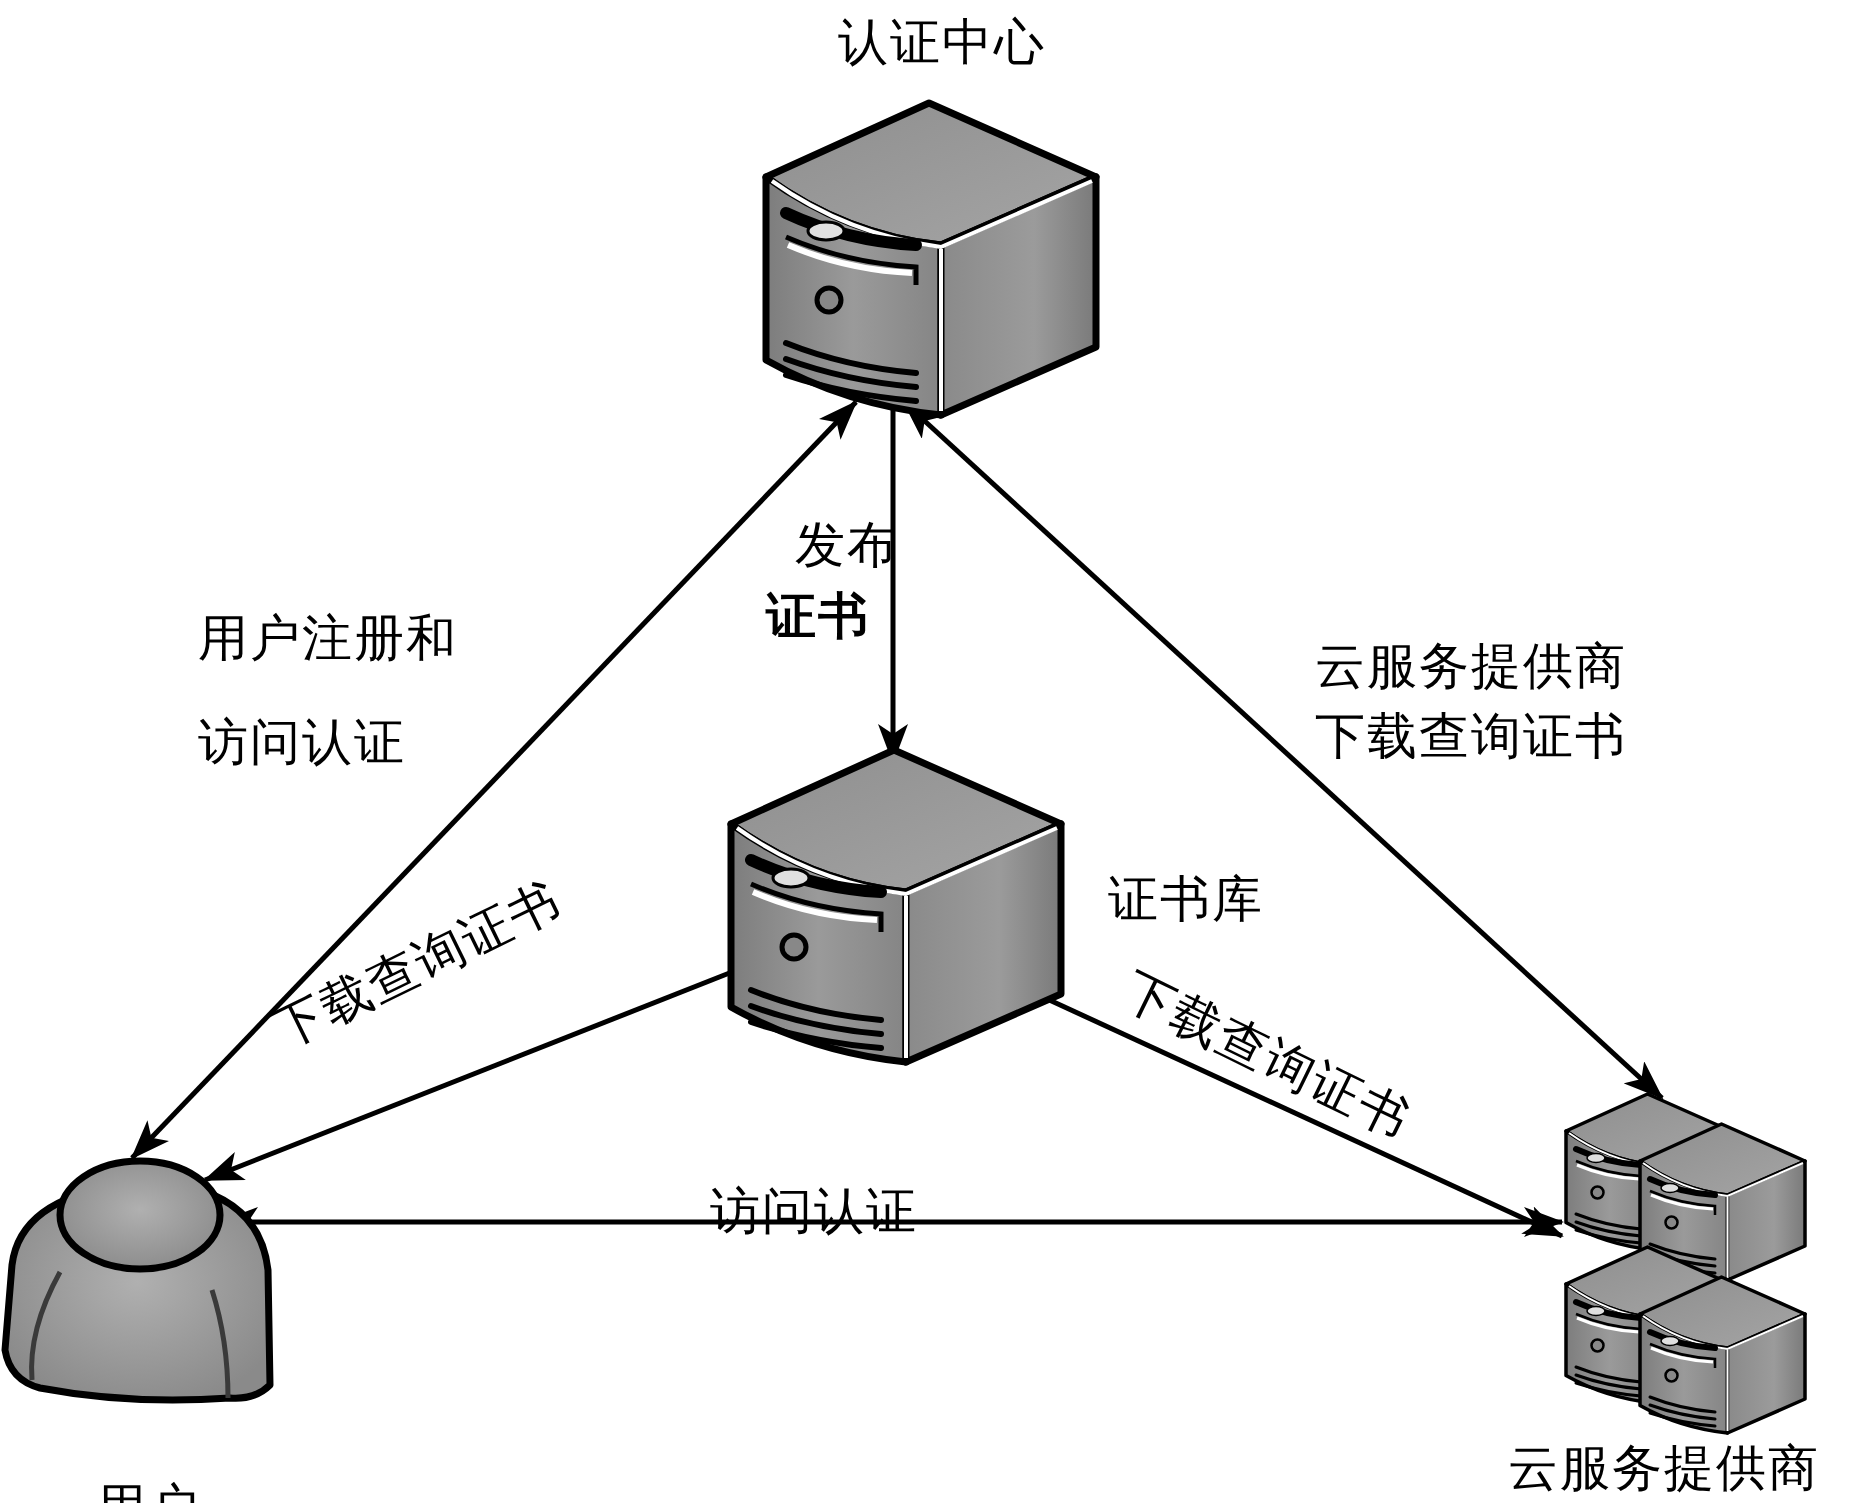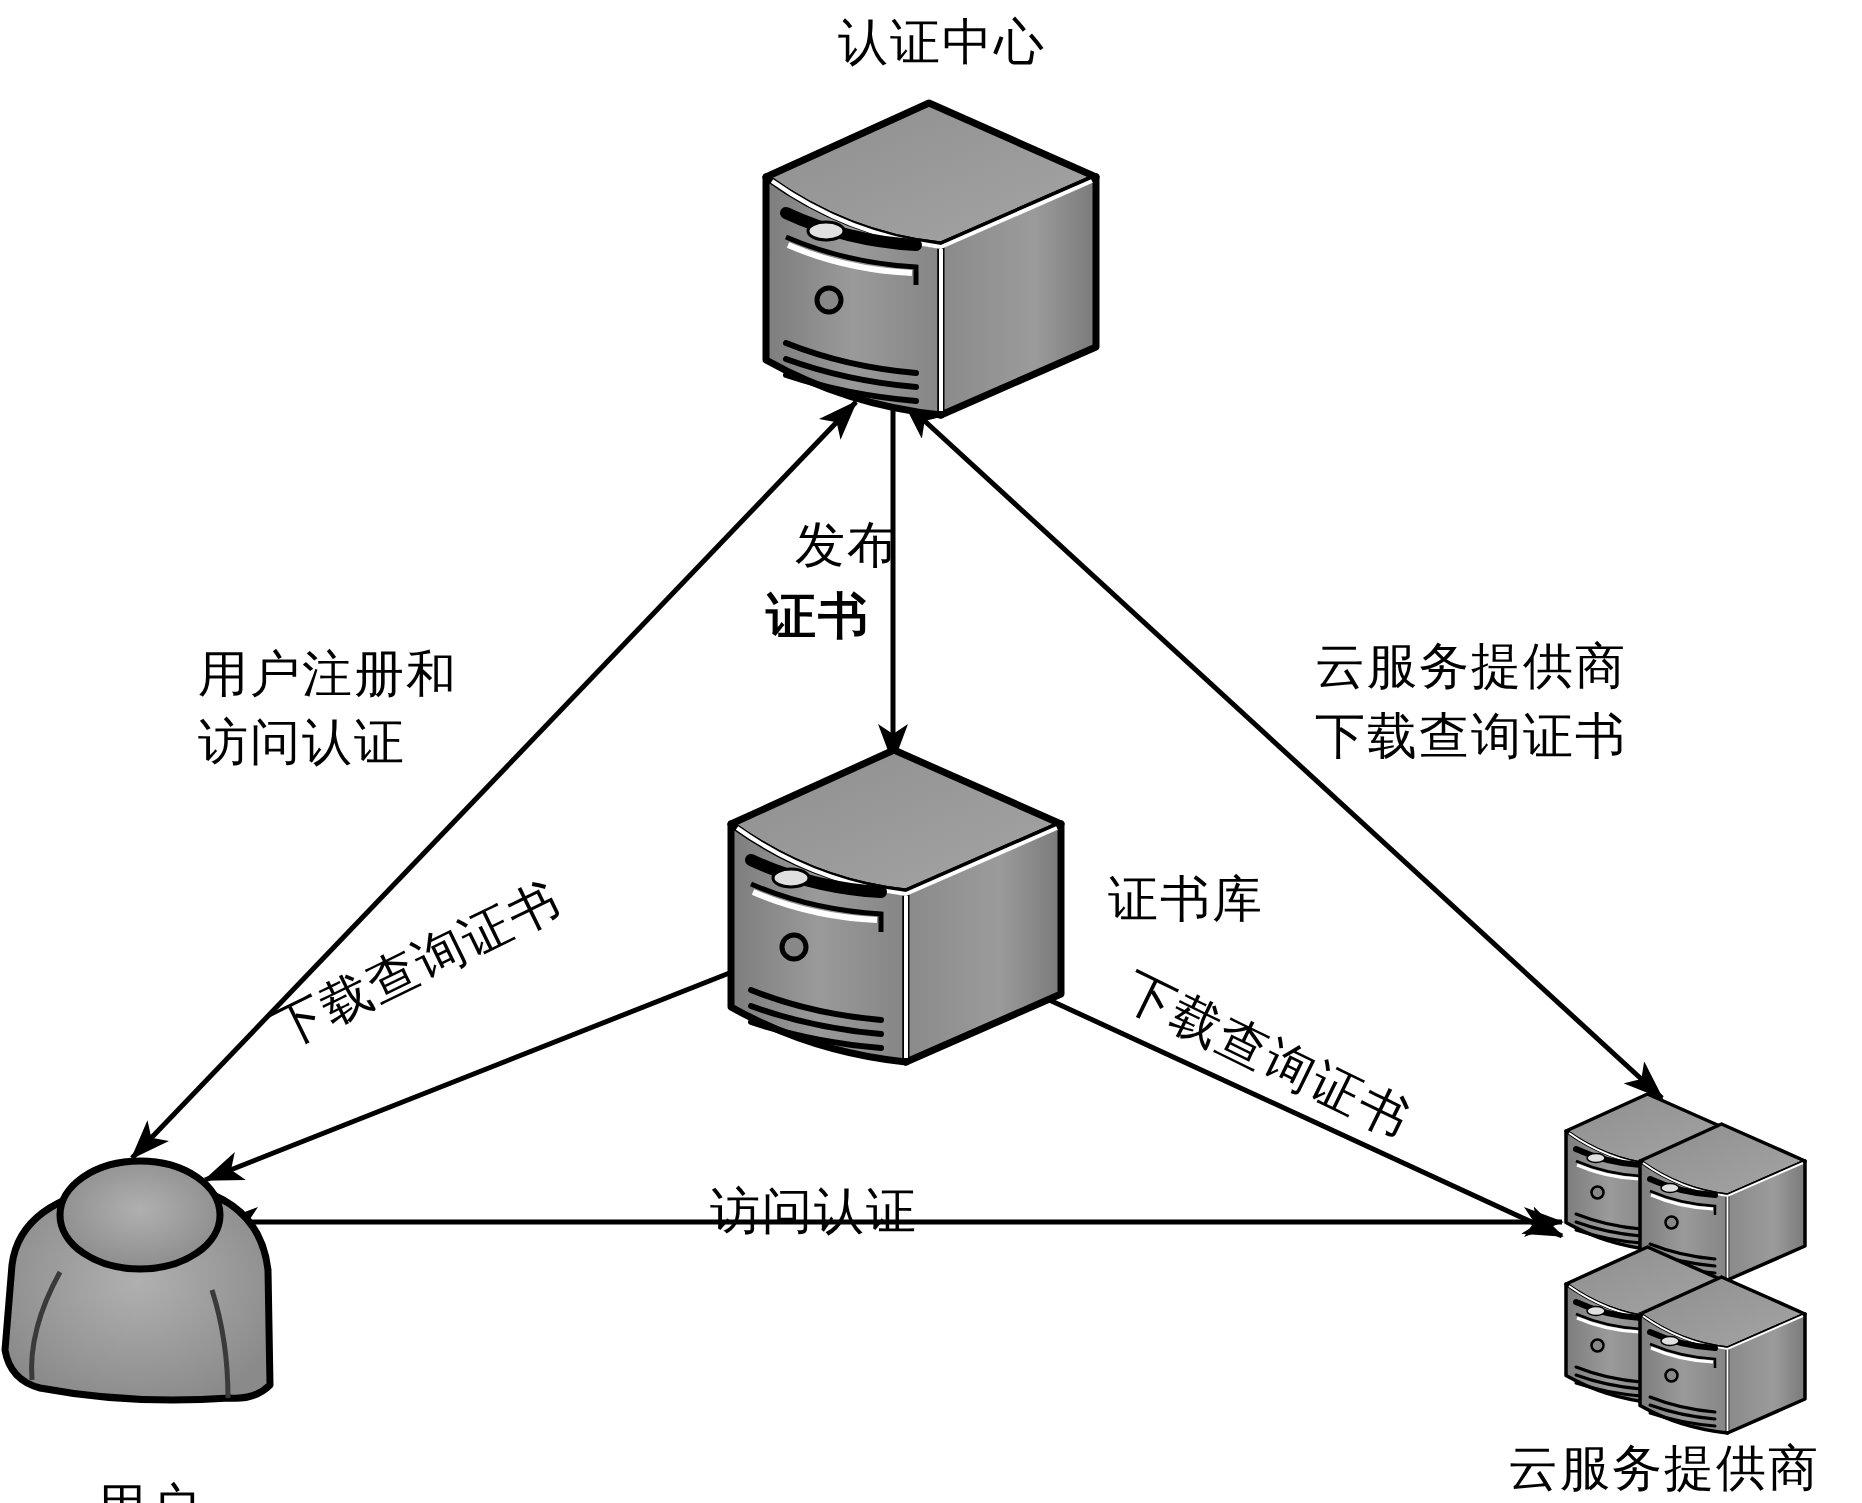--- a/index.html
+++ b/index.html
@@ -97,21 +97,21 @@
     <path d="M212,1290 Q228,1340 228,1398" fill="none" stroke="#3a3a3a" stroke-width="5"></path>
     <ellipse cx="140" cy="1215" rx="80" ry="54" fill="url(#gUser)" stroke="#000" stroke-width="7"></ellipse>
   </g>
 </svg>
 
 <div class="lbl" style="left:838px; top:12px;">认证中心</div>
 <div class="lbl" style="left:1108px; top:825px;margin-top:44px;">证书库</div>
 <div class="lbl" style="left:96px; top:1477px;">用户</div>
 <div class="lbl" style="left:1508px; top:1438px;">云服务提供商</div>
 
-<div class="lbl" style="left:198px; top:644px;">用户注册和</div>
+<div class="lbl" style="left:198px; top:608px;">用户注册和</div>
 <div class="lbl" style="left:198px; top:712px;">访问认证</div>
 
 <div class="lbl" style="left:795px; top:515px;">发布</div>
 <div class="lbl" style="left:766px; top:586px;font-weight:bold;">证书</div>
 
 <div class="lbl" style="left:1315px; top:636px;">云服务提供商</div>
 <div class="lbl" style="left:1315px; top:706px;">下载查询证书</div>
 
 <div class="lbl" style="left:290px; top:1000px; transform: rotate(-26deg); transform-origin: left bottom;">下载查询证书</div>
 <div class="lbl" style="left:1140px; top:960px; transform: rotate(26deg); transform-origin: left top;">下载查询证书</div>

